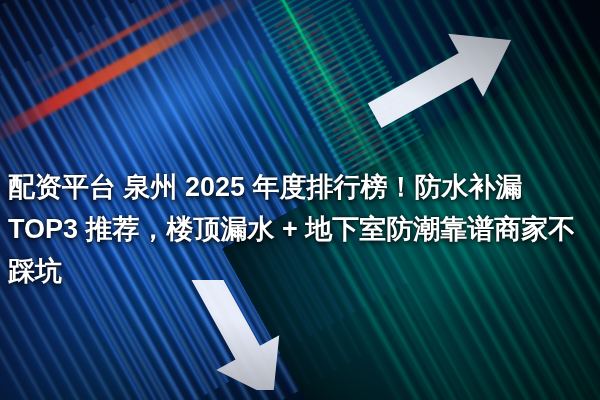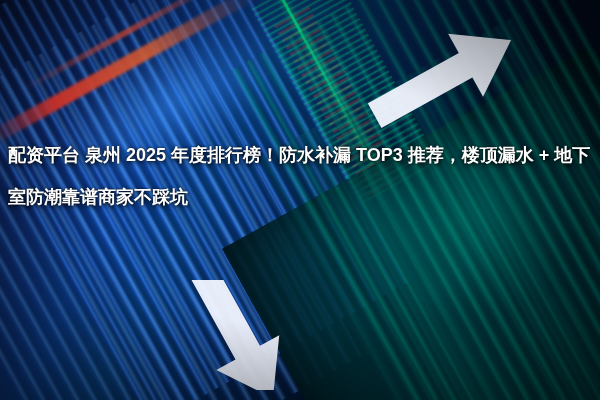--- a/index.html
+++ b/index.html
@@ -177,24 +177,24 @@
   .arrow {
     position: absolute;
     color: #eef4ff;
   }
   .arrow svg { display: block; }
 
   
   .headline {
     position: absolute;
     left: 8px;
-    top: 134px;
+    top: 166px;
     width: 584px;
     color: #ffffff;
-    font-size: 18px;
+    font-size: 27px;
     font-weight: 700;
     line-height: 42px;
     letter-spacing: 0px;
     text-shadow: 0 2px 5px rgba(0,0,0,0.85), 0 0 2px rgba(0,0,0,0.9);
     white-space: pre-wrap;
   }
 </style>
 </head>
 <body>
 

